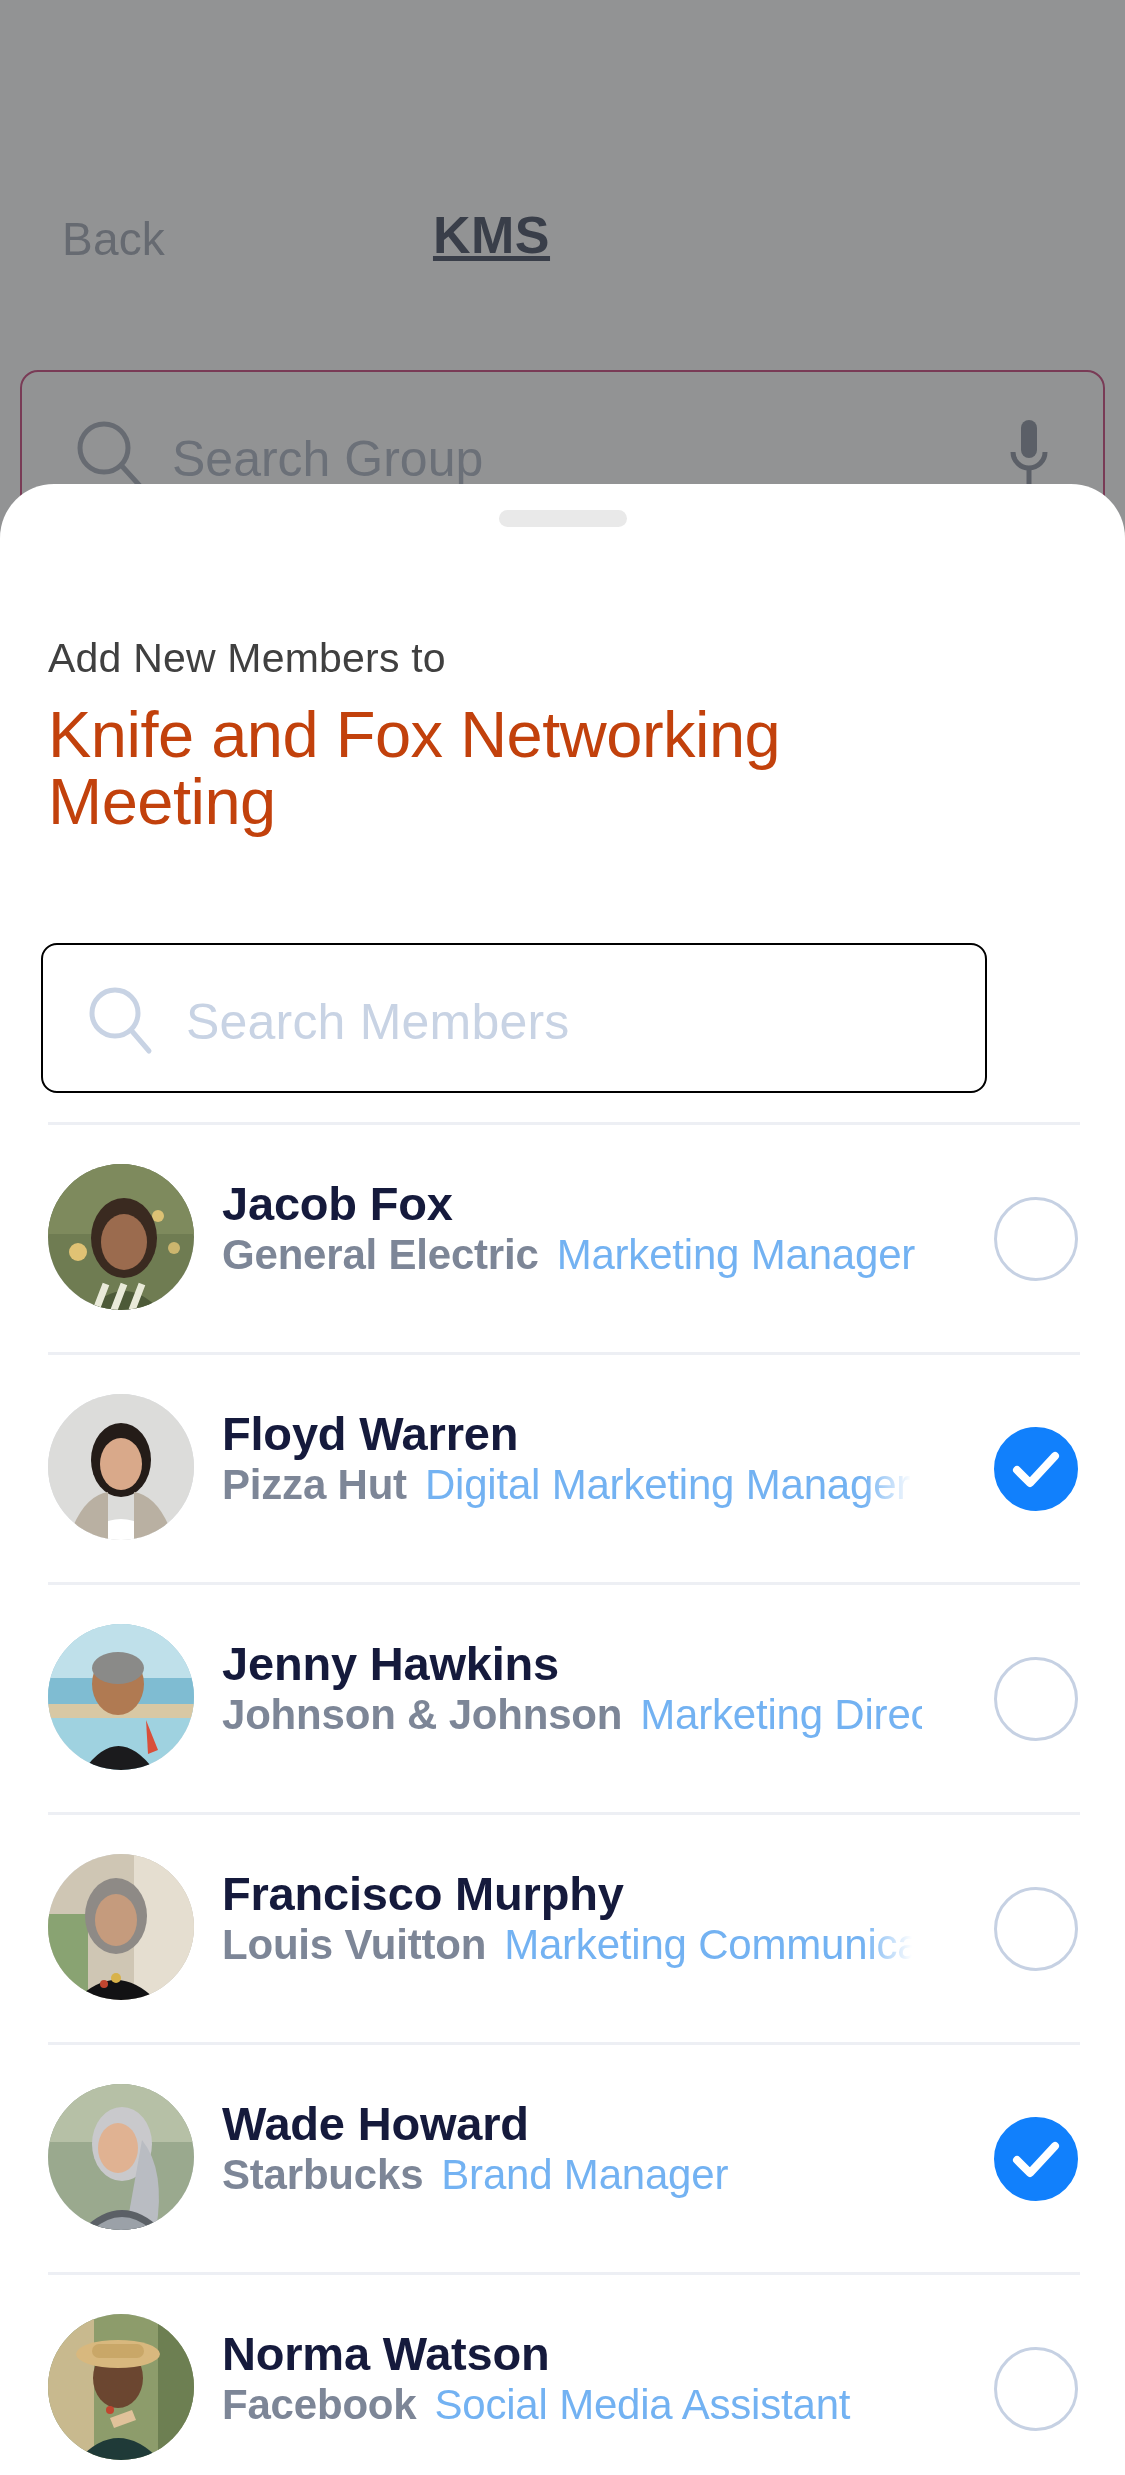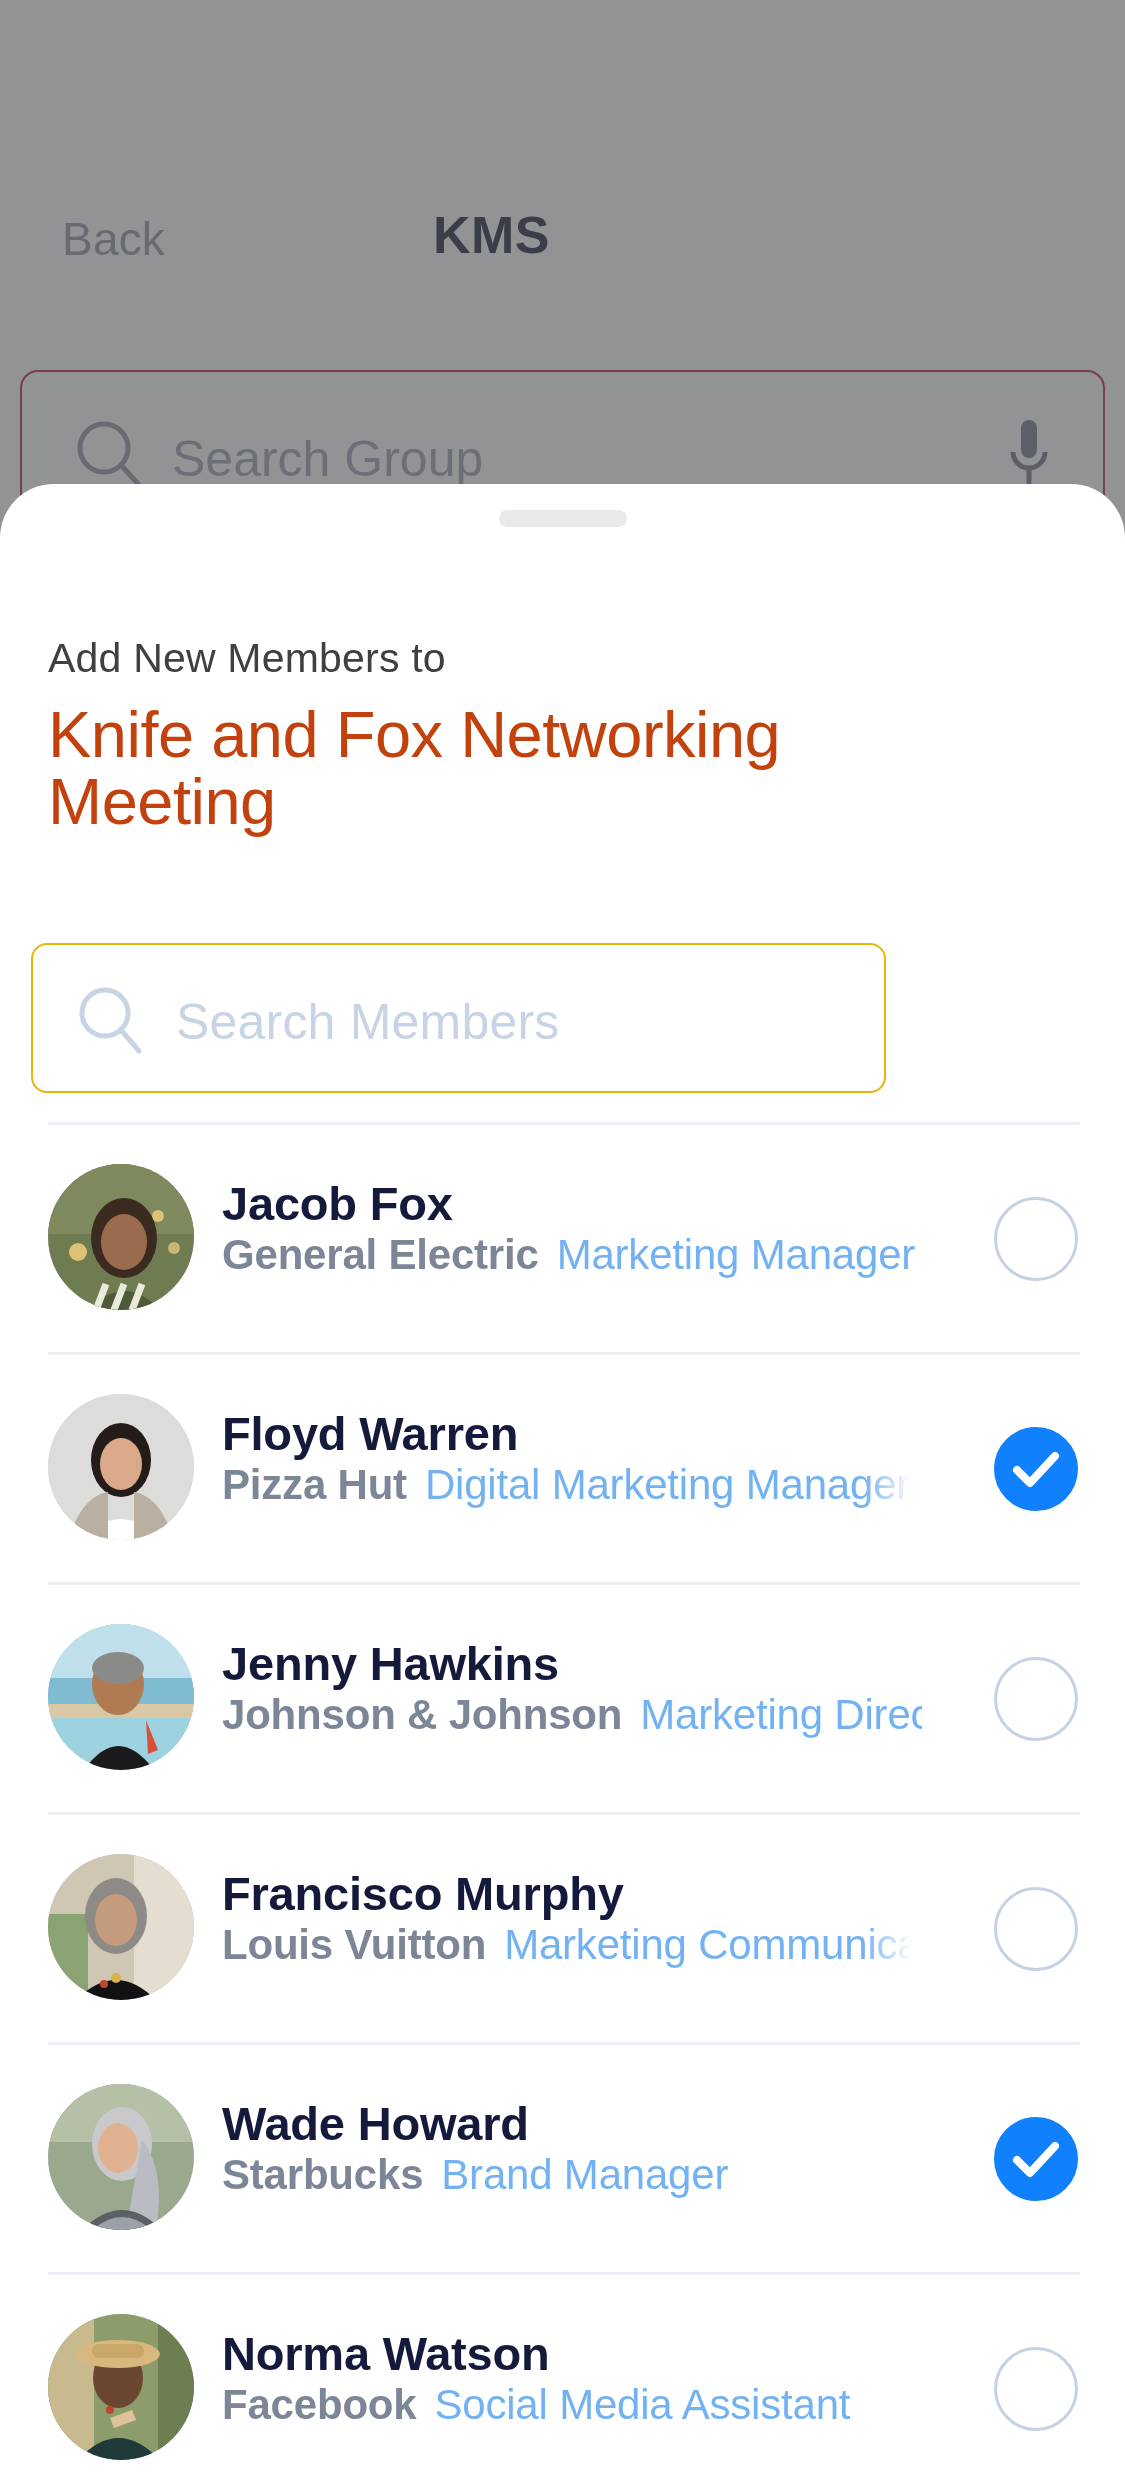--- a/index.html
+++ b/index.html
@@ -20,20 +20,21 @@
     background:#ffffff;
   }
   #bg-back {
     position:absolute; left:62px; top:212px;
     font-size:46px; color:#8b93a3; letter-spacing:.2px;
   }
   #bg-title {
     position:absolute; left:0; top:205px; width:983px;
     text-align:center; font-size:52px; font-weight:bold; color:#16203a;
     letter-spacing:.5px;
+    text-decoration:underline;
   }
   #bg-searchbar {
     position:absolute; left:20px; top:370px; width:1085px; height:170px;
     border:2px solid #be185d; border-radius:18px; background:#fff;
   }
   #bg-search-icon {
     position:absolute; left:52px; top:46px; width:72px; height:72px;
   }
   #bg-search-ph {
     position:absolute; left:150px; top:58px;
@@ -69,22 +70,22 @@
     font-size:41px; color:#404040; letter-spacing:.2px;
   }
   #sheet-title {
     position:absolute; left:48px; top:218px; width:860px;
     font-size:65px; line-height:1.03; font-weight:normal;
     color:#c2410c; letter-spacing:-.5px;
   }
 
   
   #member-search {
-    position:absolute; left:31px; top:459px; width:855px; height:150px;
-    border:2px solid #eab308; border-radius:16px; background:#fff;
+    position:absolute; left:41px; top:459px; width:946px; height:150px;
+    border:2px solid #000000; border-radius:16px; background:#fff;
   }
   #member-search-icon {
     position:absolute; left:44px; top:40px; width:68px; height:70px;
   }
   #member-search-ph {
     position:absolute; left:143px; top:48px;
     font-size:50px; color:#c8d3e4; letter-spacing:.2px;
   }
 
   

